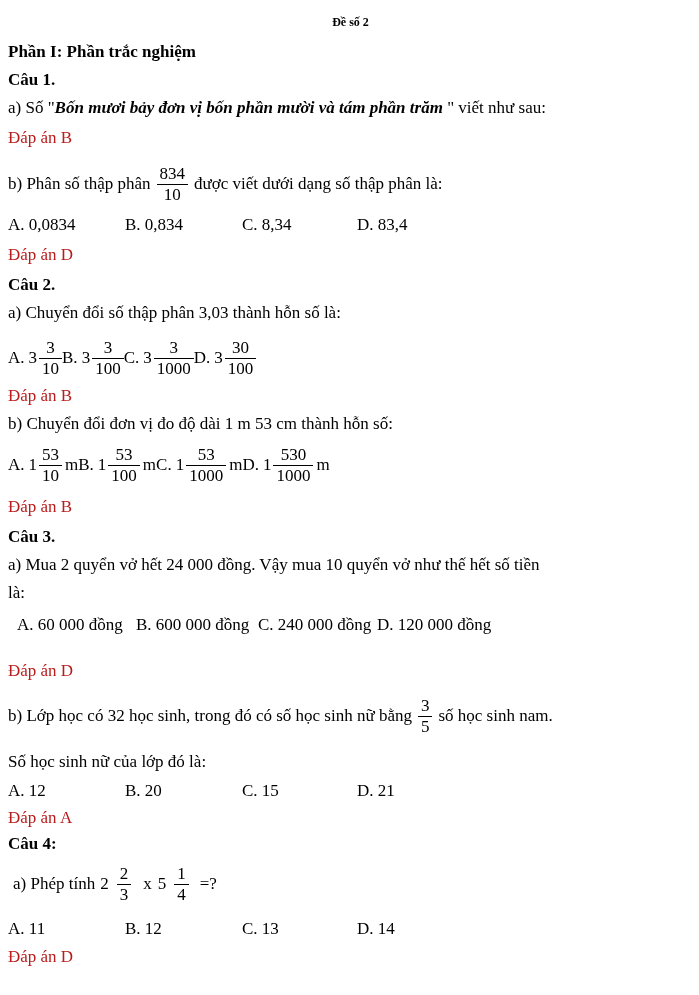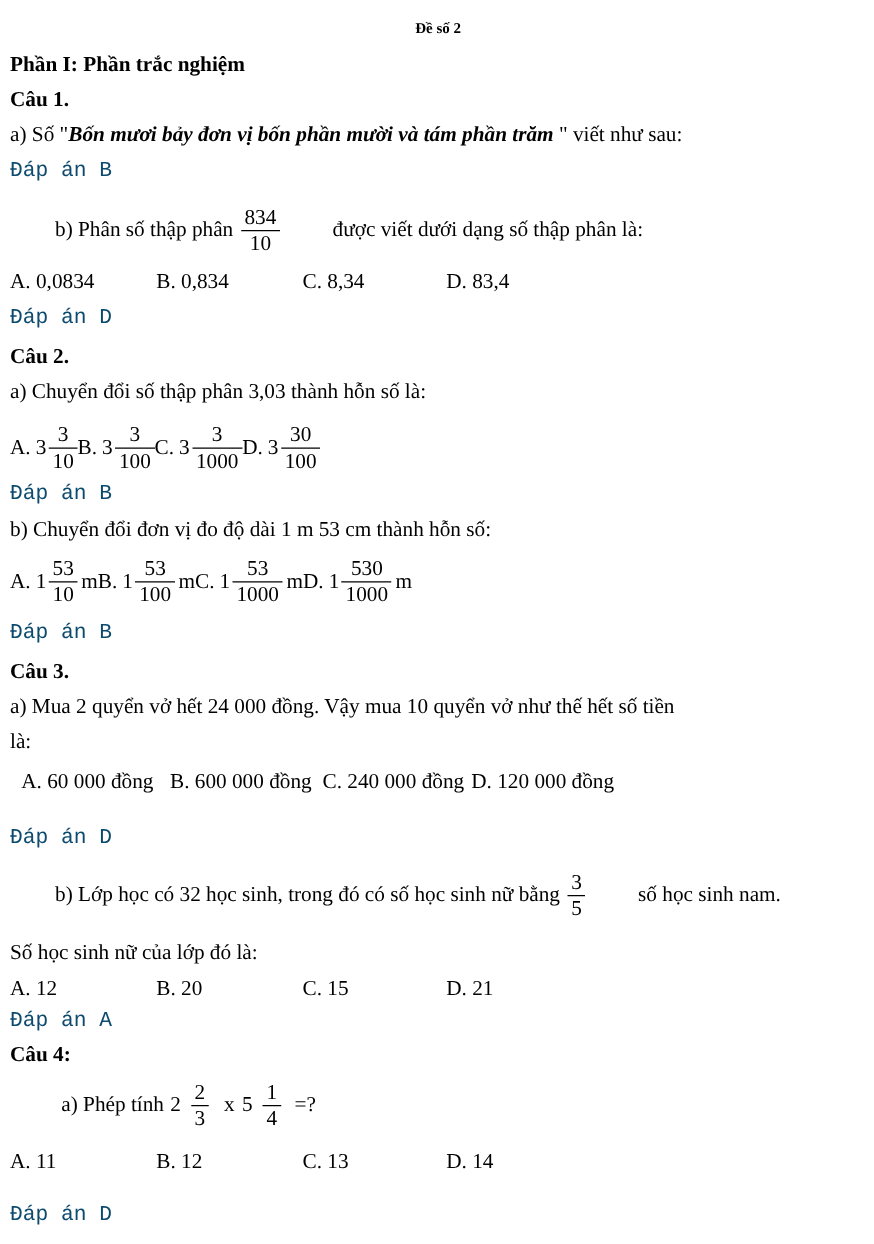--- a/index.html
+++ b/index.html
@@ -6,41 +6,41 @@
   body{
     width:699px;height:995px;background:#ffffff;color:#000000;
     font-family:"Liberation Serif","DejaVu Serif",serif;
     font-size:17px;
   }
   .doc{padding:12px 6px 0 8px;}
   .line{line-height:20px;min-height:20px;}
   .title{text-align:center;font-weight:bold;font-size:12px;}
   .bold{font-weight:bold;}
   .bi{font-weight:bold;font-style:italic;}
-  .ans{color:#0c4a6e;font-family:Liberation Mono, monospace;}
+  .ans{color:#b91c1c;}
   
   .opts .opt{display:inline-block;vertical-align:middle;}
   .opts .cA{width:117px;}
   .opts .cB{width:117px;}
   .opts .cC{width:115px;}
   .opts-wide{padding-left:9px;}
   .opts-wide .cA{width:119px;}
   .opts-wide .cB{width:122px;}
   .opts-wide .cC{width:119px;}
   
   .frac{display:inline-flex;flex-direction:column;text-align:center;
         vertical-align:middle;line-height:1.15;}
   .frac .fnum{padding:0 3px;border-bottom:1.4px solid #000;}
   .frac .fden{padding:0 3px;}
   .mixed{display:inline-flex;align-items:center;}
   .mixed .whole{margin-right:2px;}
   .unit{margin-left:3px;}
   
   .fline{display:flex;align-items:center;height:54px;}
-  .fline .seg{white-space:pre;margin-left:36px;}
+  .fline .seg{white-space:pre;}
   .fline .frac{margin:0 6px;}
   .fropts{display:flex;align-items:center;height:52px;}
   .fropts .opt{display:inline-flex;align-items:center;flex:none;}
   .fropts .optlabel{margin-right:4px;}
 </style>
 </head>
 <body>
 
 <div class="doc">
 
@@ -215,19 +215,19 @@
     <span class="mixed">
       <span class="whole">5</span>
       <span class="frac">
           <span class="fnum">1</span>
           <span class="fden">4</span>
         </span>
     </span>
     <span class="seg" style="margin-left:5px">=?</span>
   </div>
 
-  <div class="line opts" style="margin-bottom:24px">
+  <div class="line opts" style="margin-bottom:8px">
     <span class="opt cA">A. 11</span><span class="opt cB">B. 12</span><span class="opt cC">C. 13</span><span class="opt cD">D. 14</span>
   </div>
 
   <div class="line ans">Đáp án D</div>
 
 </div>
 
 </body></html>

